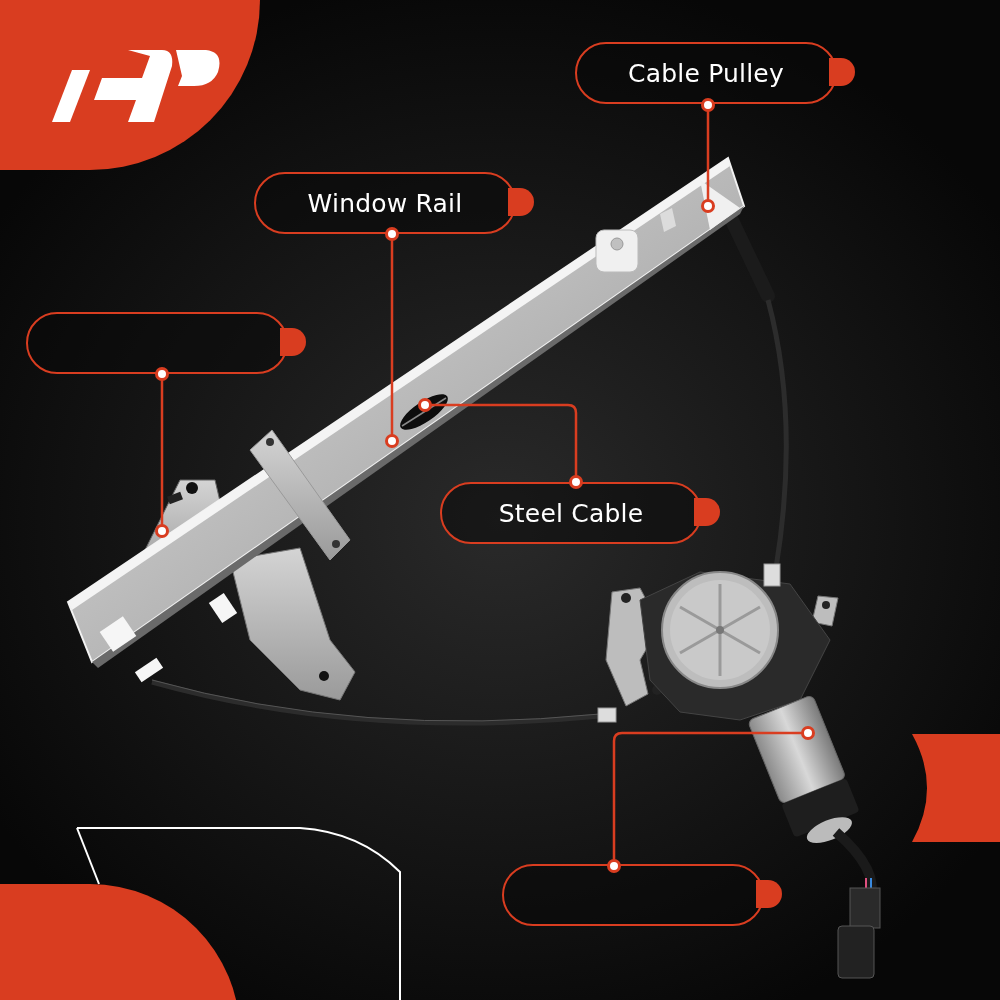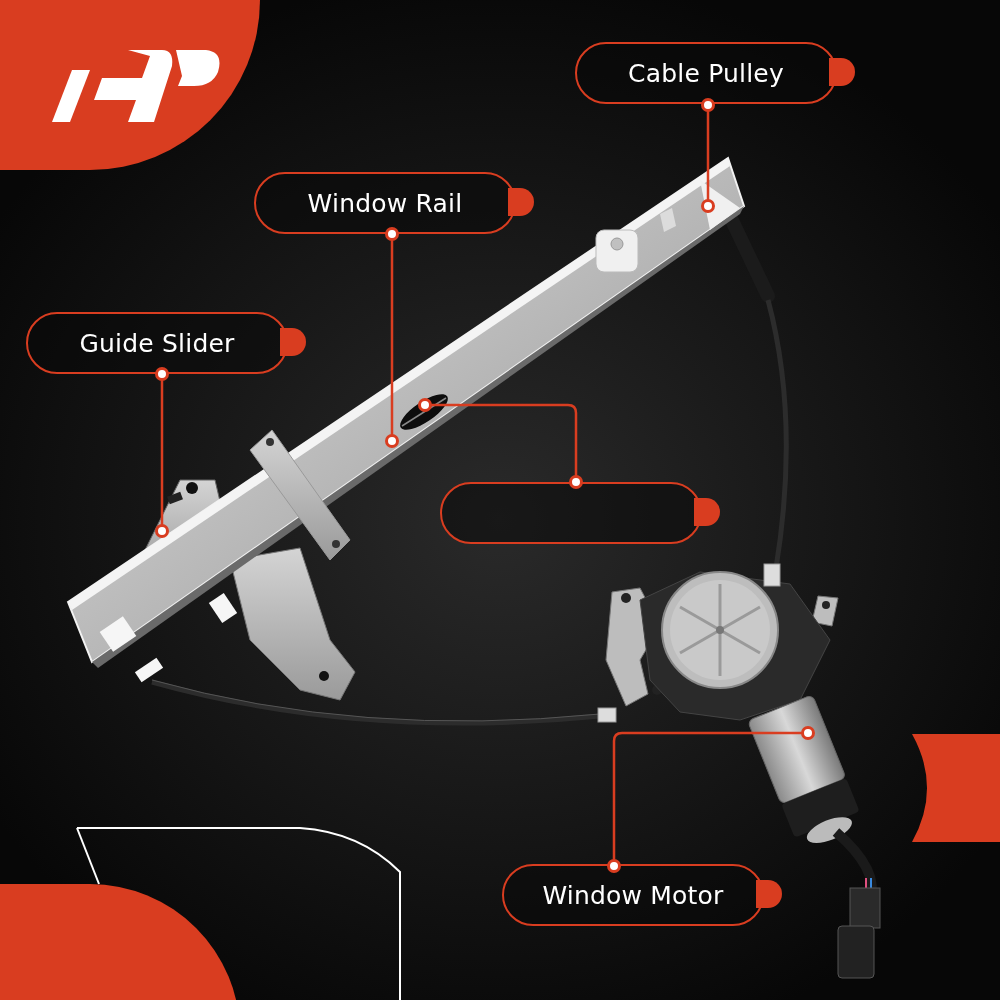--- a/index.html
+++ b/index.html
@@ -175,30 +175,29 @@
 <div class="dot" style="left:708px; top:206px;"></div>
 
 <div class="pill" style="left:254px; top:172px; width:262px;">
   <span class="pill-label">Window Rail</span>
   <span class="pill-cap"></span>
 </div>
 <div class="dot" style="left:392px; top:234px;"></div>
 <div class="dot" style="left:392px; top:441px;"></div>
 
 <div class="pill" style="left:26px; top:312px; width:262px;">
-  <span class="pill-label">Guide Slider</span>
   <span class="pill-cap"></span>
 </div>
 <div class="dot" style="left:162px; top:374px;"></div>
 <div class="dot" style="left:162px; top:531px;"></div>
 
 <div class="pill" style="left:440px; top:482px; width:262px;">
+  <span class="pill-label">Steel Cable</span>
   <span class="pill-cap"></span>
 </div>
 <div class="dot" style="left:576px; top:482px;"></div>
 <div class="dot" style="left:425px; top:405px;"></div>
 
 <div class="pill" style="left:502px; top:864px; width:262px;">
-  <span class="pill-label">Window Motor</span>
   <span class="pill-cap"></span>
 </div>
 <div class="dot" style="left:614px; top:866px;"></div>
 <div class="dot" style="left:808px; top:733px;"></div>
 
 </body></html>

